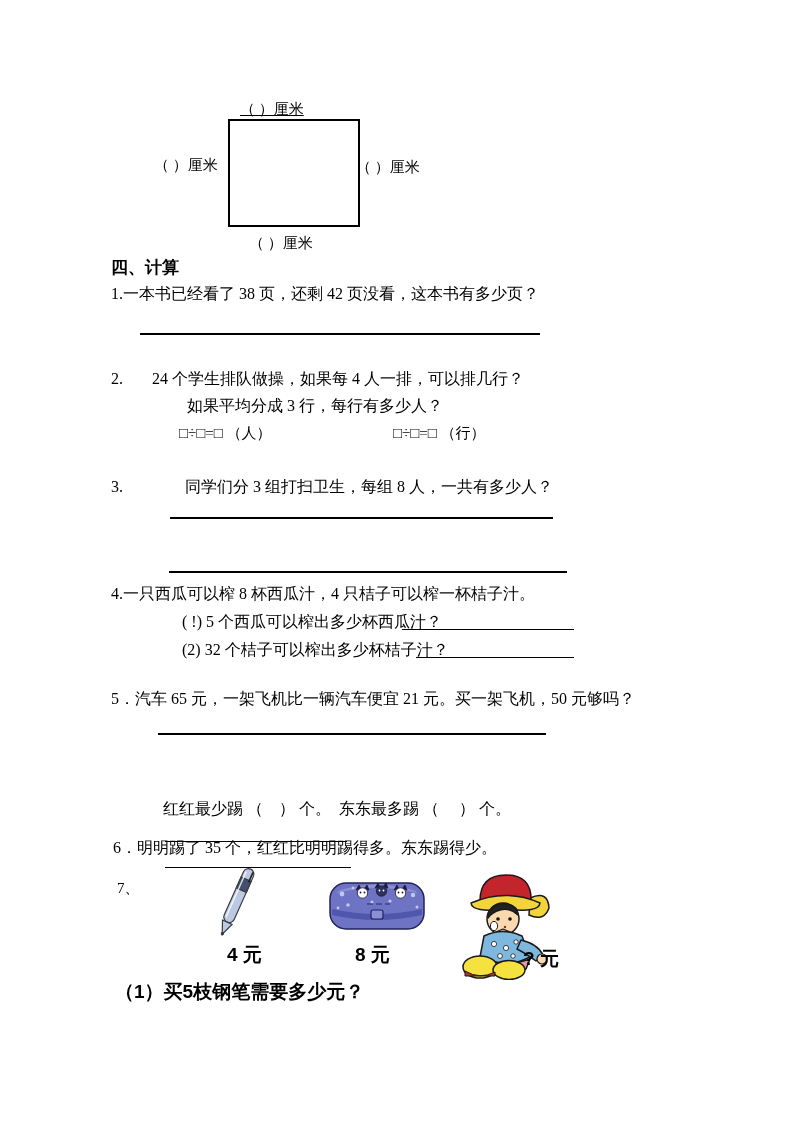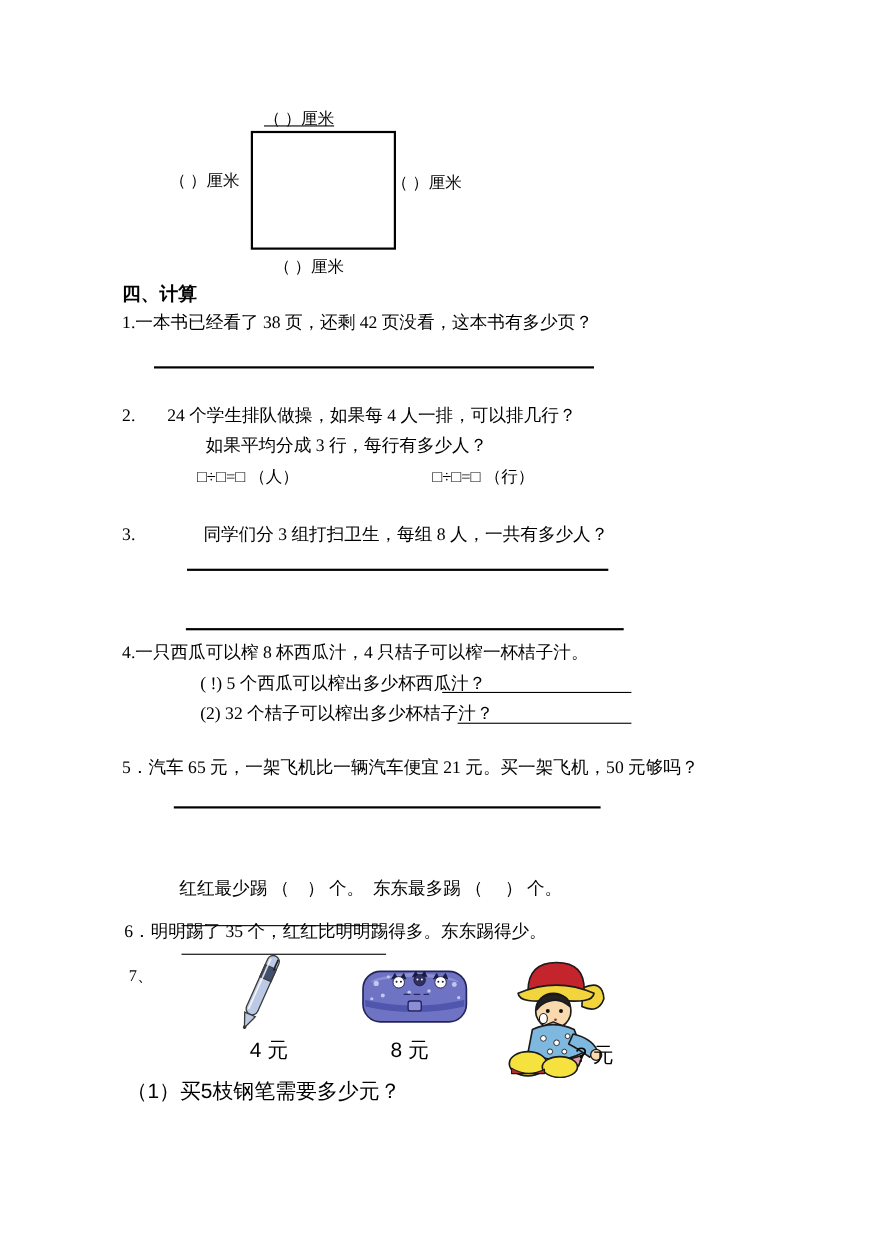--- a/index.html
+++ b/index.html
@@ -8,22 +8,22 @@
     width:793px;height:1122px;
     background:#ffffff;
     overflow:hidden;
     font-family:"Liberation Serif","DejaVu Serif",serif;
     color:#000;
   }
   .abs{position:absolute;}
   .t{font-size:16px;line-height:1.2;white-space:pre;}
   .small{font-size:15px;}
   .heading{font-size:17px;font-weight:bold;}
-  .price{font-family:"Liberation Sans","DejaVu Sans",sans-serif;font-weight:normal;font-size:19px;}
-  .boldq{font-family:"Liberation Sans","DejaVu Sans",sans-serif;font-weight:normal;font-size:19px;white-space:pre;}
+  .price{font-family:"Liberation Sans","DejaVu Sans",sans-serif;font-weight:bold;font-size:19px;}
+  .boldq{font-family:"Liberation Sans","DejaVu Sans",sans-serif;font-weight:bold;font-size:19px;white-space:pre;}
   .rect-box{border:2px solid #000;background:#fff;}
   .hline2{border-top:2px solid #000;height:0;}
   .hline1{border-top:1.5px solid #000;height:0;}
   .underlined{text-decoration:underline;}
   .formula{font-size:15px;white-space:pre;}
 </style>
 </head>
 <body>
 
 <div class="page">

